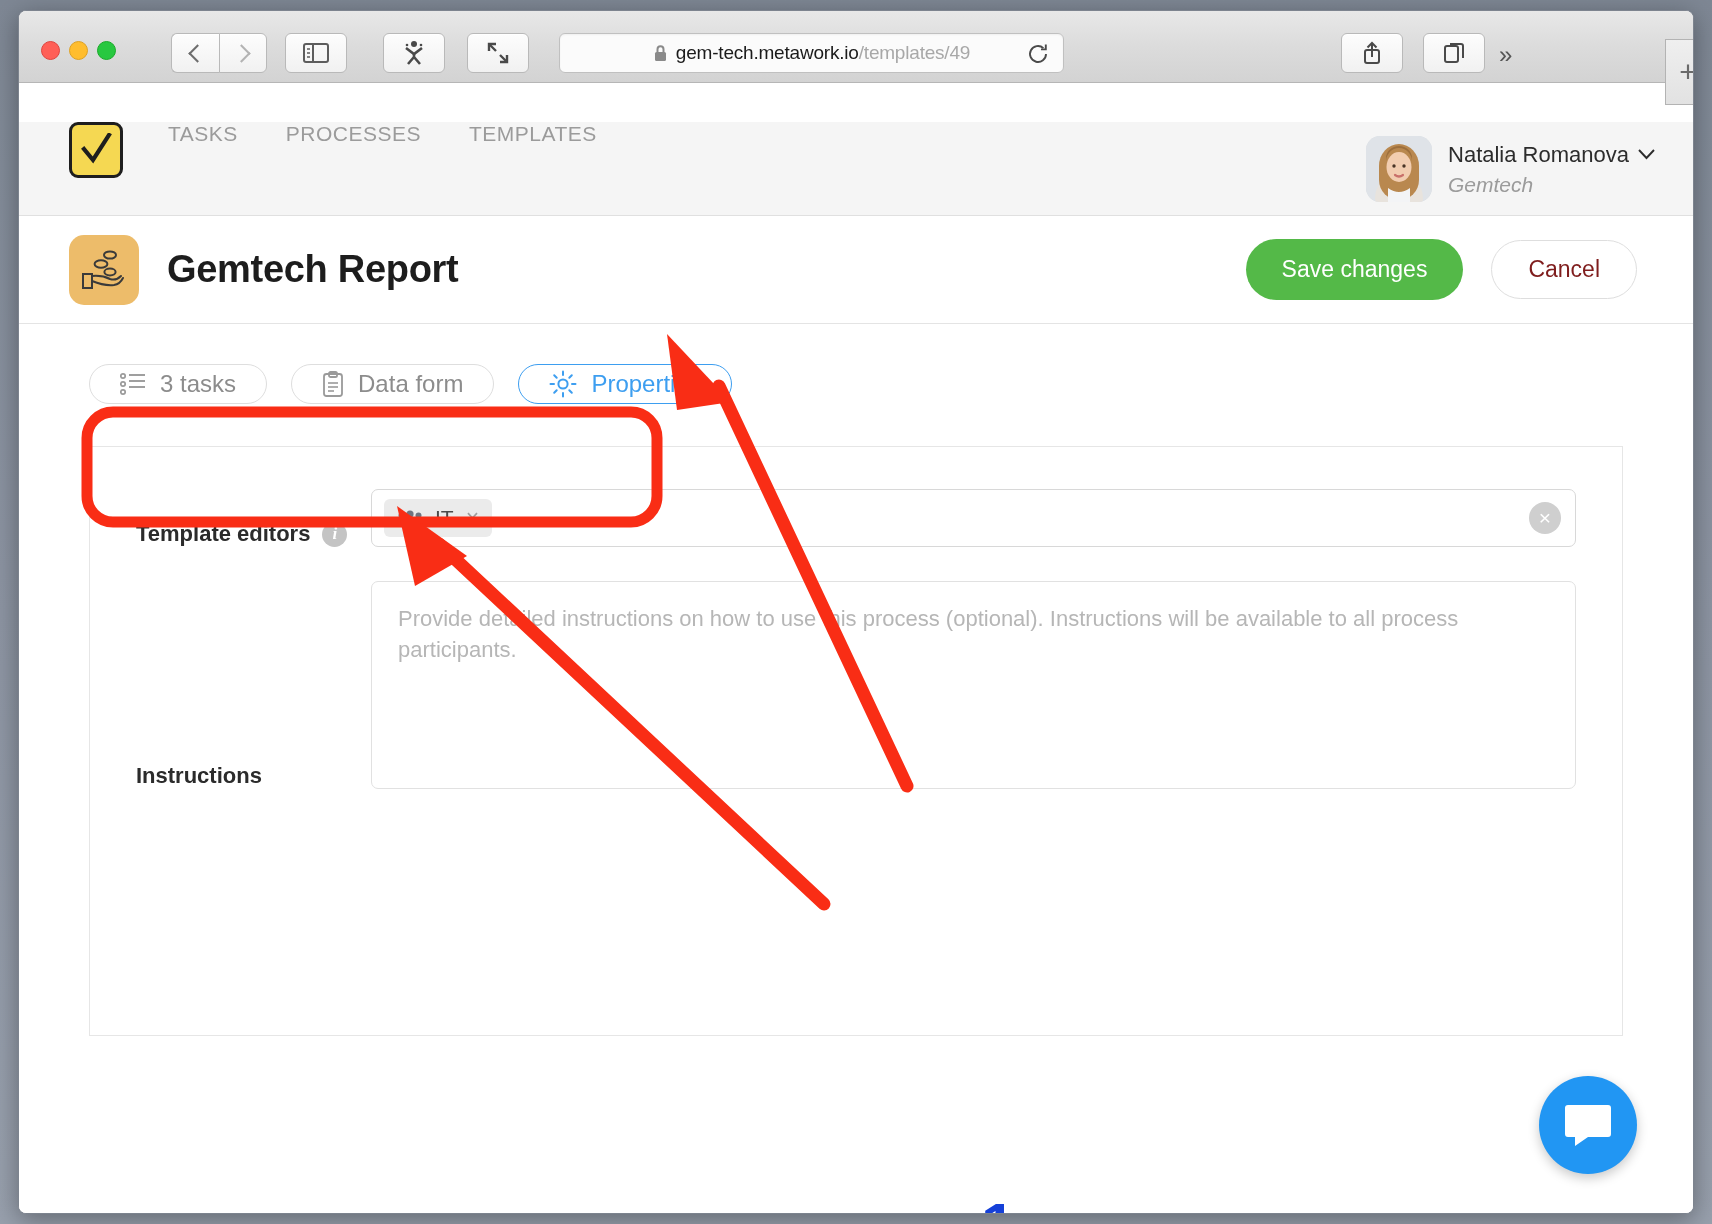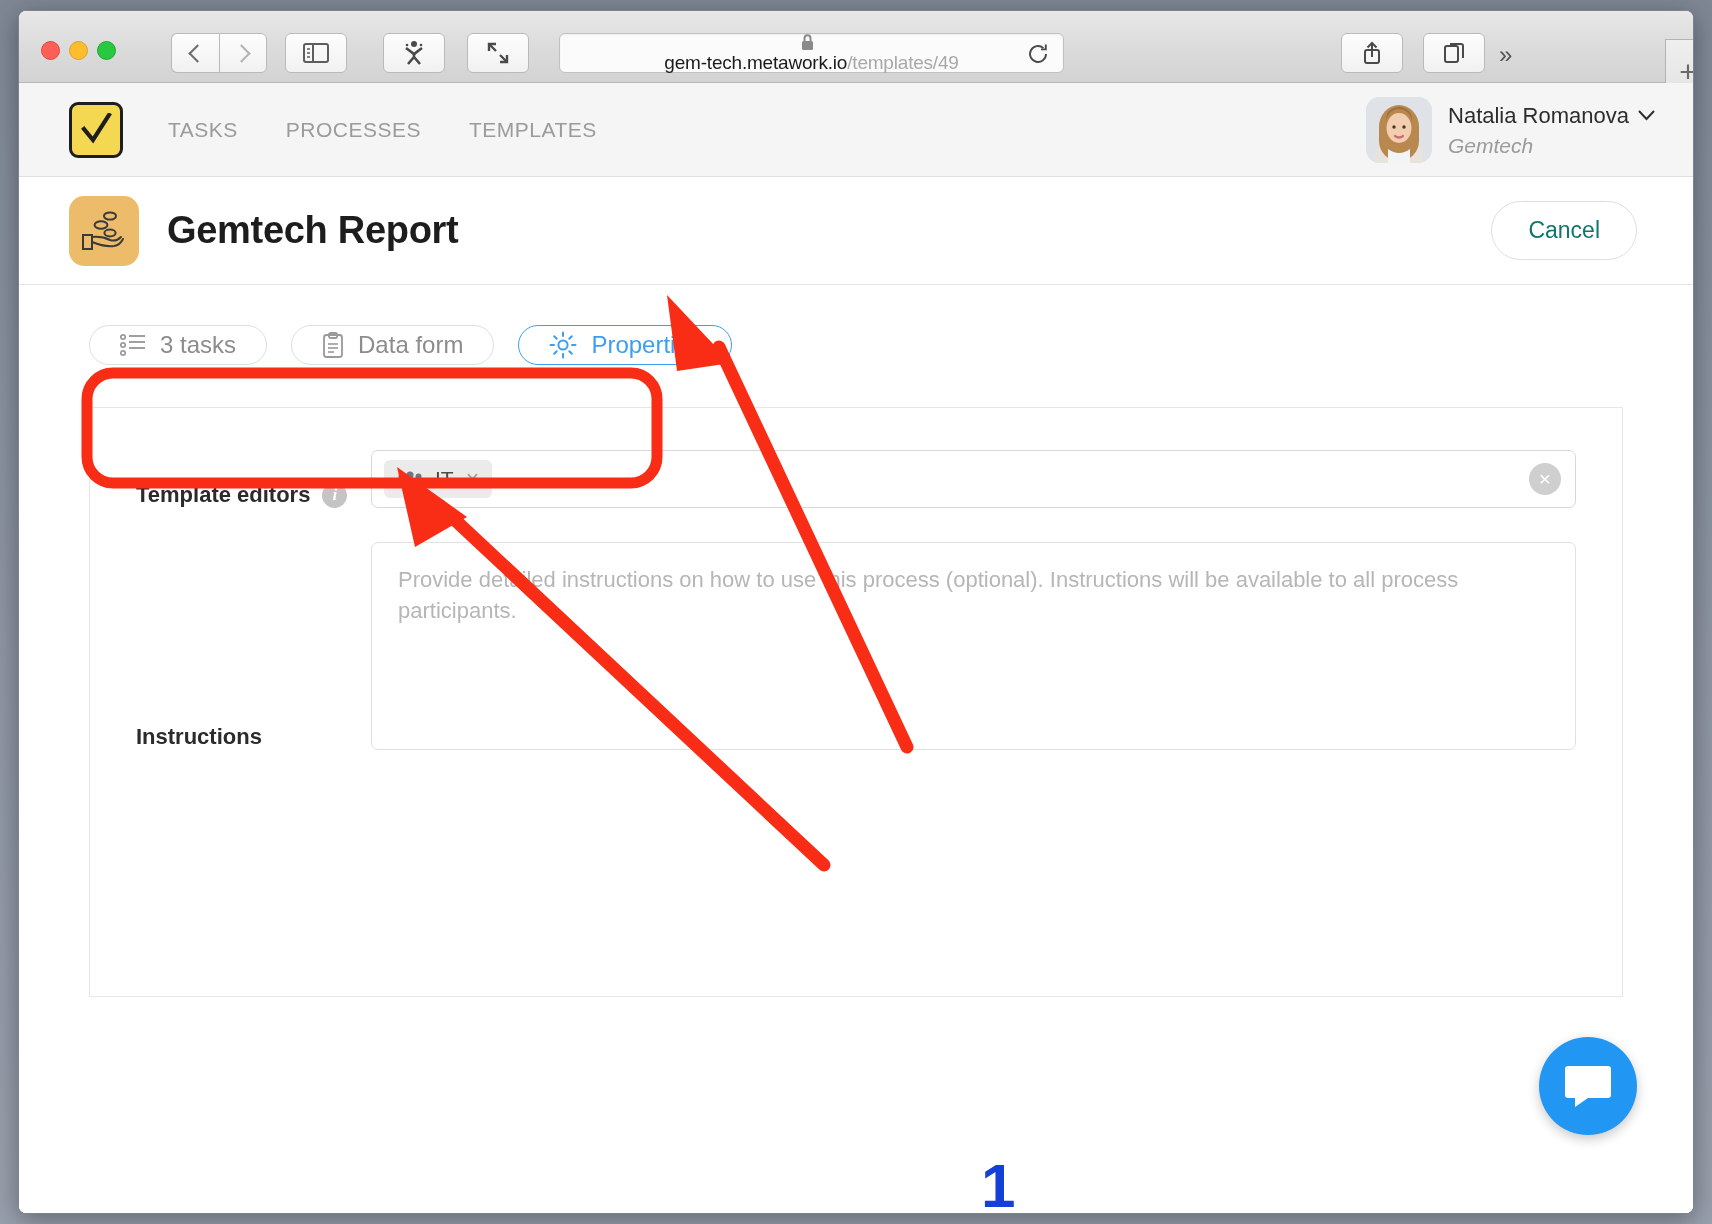--- a/index.html
+++ b/index.html
@@ -64,21 +64,20 @@
   #nav-forward .chev { transform: rotate(-135deg); margin-right:4px; border-left-color:#b3b3b3; border-bottom-color:#b3b3b3; }
 
   #url-bar {
     position: absolute; left: 540px; top: 22px;
     width: 505px; height: 40px;
     background: #fbfbfb;
     border: 1px solid #c0c0c0;
     border-radius: 6px;
     display: flex; align-items: center; justify-content: center;
     box-shadow: 0 1px 2px rgba(0,0,0,.05) inset;
-    flex-direction: column;
   }
   #url-text {
     font-size: 19px; color: #1b1b1b; letter-spacing: -.2px;
     white-space: nowrap;
   }
   #url-text .dim { color: #a8a8a8; }
   #lock-icon { margin-right: 8px; display: flex; align-items: center; }
   #reload-btn { position: absolute; right: 14px; top: 9px; }
   #more-btn { position: absolute; left: 1480px; top: 30px; color: #555; font-size: 24px; }
   #new-tab-plus {
@@ -89,21 +88,21 @@
     display: flex; align-items: center; justify-content: center;
     font-size: 30px; color: #6a6a6a; font-weight: 300;
   }
 
   
   #app-header {
     position: relative;
     height: 94px;
     background: #f5f5f5;
     border-bottom: 1px solid #e0e0e0;
-    display: flex; align-items: center;
+    display: flex; align-items: flex-start; margin-top: 39px;
   }
   #app-logo {
     margin-left: 50px;
     width: 54px; height: 56px;
     background: #f5d852;
     border: 3.5px solid #1e1e1e;
     border-radius: 9px;
     display: flex; align-items: center; justify-content: center;
   }
   #app-nav { display: flex; gap: 48px; margin-left: 45px; }
@@ -139,21 +138,21 @@
   }
   #template-title { margin-left: 28px; font-size: 38px; color: #1d1d1d; letter-spacing: -.3px; }
   #title-actions { position: absolute; right: 56px; display: flex; align-items: center; gap: 28px; }
   #save-changes-button {
     background: #54b948; color: #fff;
     font-size: 23px; font-family: inherit;
     padding: 17px 36px; border: none; border-radius: 34px;
     cursor: pointer;
   }
   #cancel-button {
-    background: #fff; color: #0f766e;
+    background: #fff; color: #7f1d1d;
     font-size: 23px; font-family: inherit;
     padding: 15px 36px; border: 1.6px solid #dedede; border-radius: 34px;
     cursor: pointer;
   }
 
   
   #content { position: relative; background: #fff; height: 928px; }
   #tabs-row { display: flex; gap: 24px; padding: 40px 0 0 70px; }
   .pill-tab {
     display: flex; align-items: center; gap: 14px;
@@ -361,20 +360,21 @@
           <ellipse cx="30" cy="8" rx="6" ry="3.6" fill="none" stroke="#3a3a3a" stroke-width="2"></ellipse>
           <ellipse cx="21" cy="17" rx="6.4" ry="3.8" fill="none" stroke="#3a3a3a" stroke-width="2"></ellipse>
           <ellipse cx="30" cy="25" rx="5.6" ry="3.4" fill="none" stroke="#3a3a3a" stroke-width="2"></ellipse>
           <rect x="3" y="27" width="9" height="14" fill="none" stroke="#3a3a3a" stroke-width="2"></rect>
           <path d="M12 29 q10 -1 18 3 q6 2 11 -3" fill="none" stroke="#3a3a3a" stroke-width="2" stroke-linecap="round"></path>
           <path d="M12 34 q12 5 22 4 q6 -1 9 -7" fill="none" stroke="#3a3a3a" stroke-width="2" stroke-linecap="round"></path>
         </svg>
       </div>
       <h1 id="template-title">Gemtech Report</h1>
       <div id="title-actions">
+        <button id="save-changes-button">Save changes</button>
         <button id="cancel-button">Cancel</button>
       </div>
     </div>
 
     <div id="content">
 
       <div id="tabs-row">
 
         <div class="pill-tab">
           <svg width="26" height="24" viewBox="0 0 26 24">

